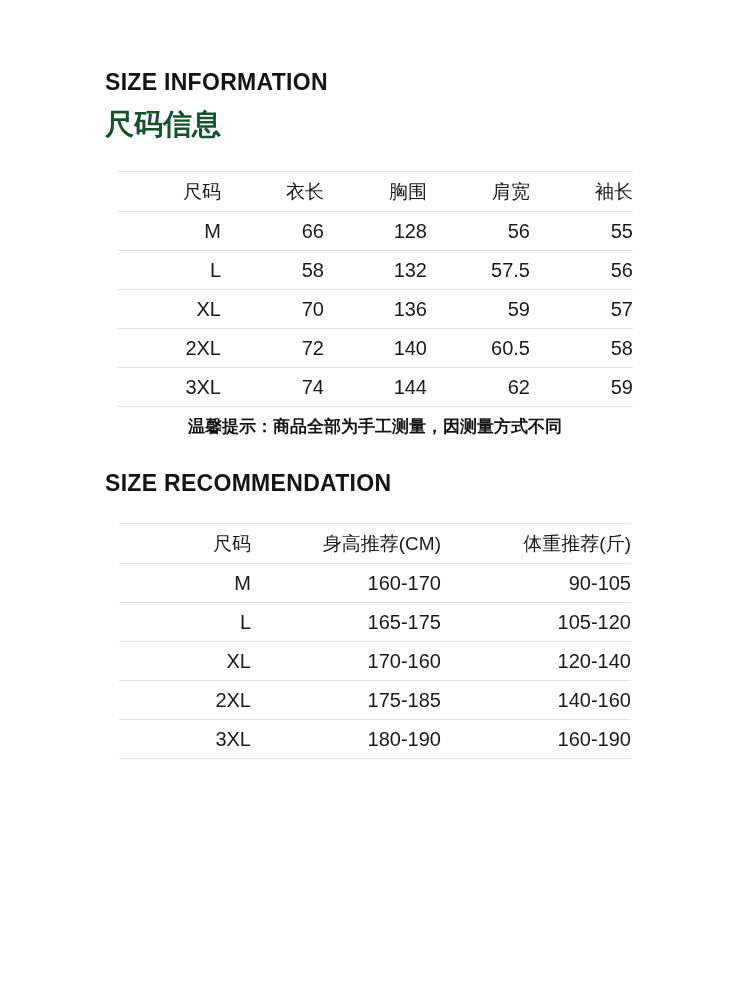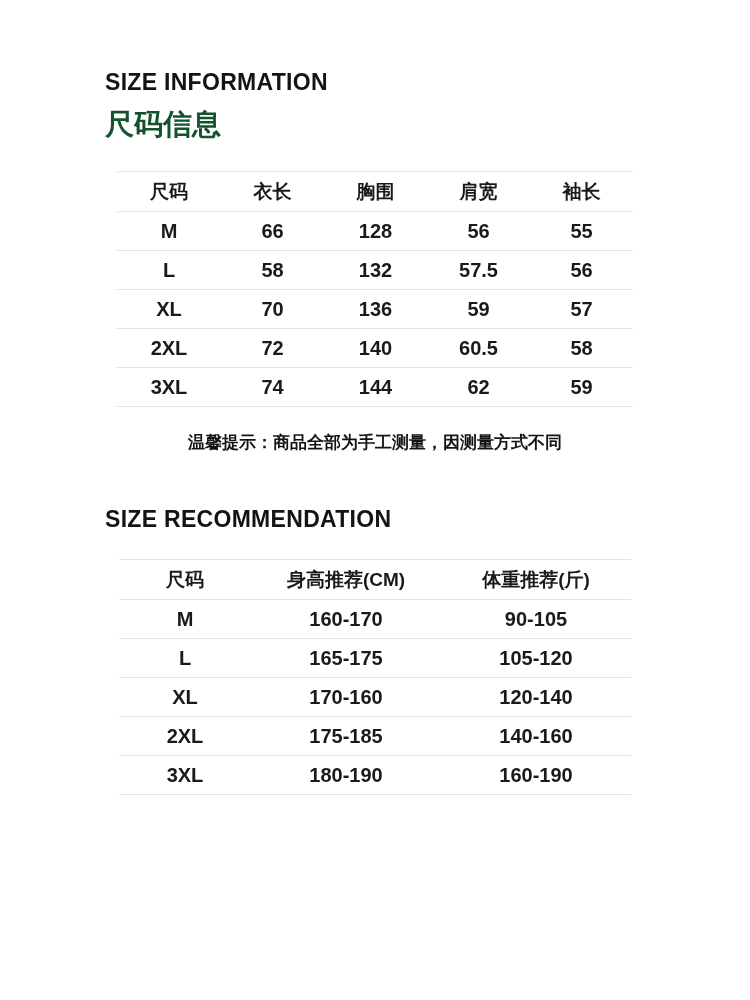--- a/index.html
+++ b/index.html
@@ -27,42 +27,42 @@
   }
 
   table.tbl {
     border-collapse: collapse;
     table-layout: fixed;
     margin: 26px auto 0 auto;
     border-top: 1px solid #e3e3e3;
   }
   table.tbl tr { border-bottom: 1px solid #e3e3e3; }
   table.tbl th, table.tbl td {
-    text-align: center;
+    text-align: right;
     vertical-align: middle;
-    font-weight: 700;
+    font-weight: 400;
     white-space: nowrap;
     overflow: hidden;
   }
   table.tbl th { font-size: 19px; height: 40px; }
   table.tbl td { font-size: 20px; height: 39px; }
 
   .tbl-sizes { width: 516px; }
   .tbl-reco  { width: 512px; }
 
   .note {
-    margin-top: 20px;
+    margin-top: 4px;
     text-align: center;
     font-weight: 700;
     font-size: 17px;
     line-height: 31px;
     color: #141414;
   }
 
-  .section-gap { margin-top: 48px; }
+  .section-gap { margin-top: 28px; }
 </style>
 </head>
 <body>
 
 <div class="page">
 
   <div class="section-head">
     <div class="title-en">SIZE INFORMATION</div>
     <div class="title-zh">尺码信息</div>
   </div>

